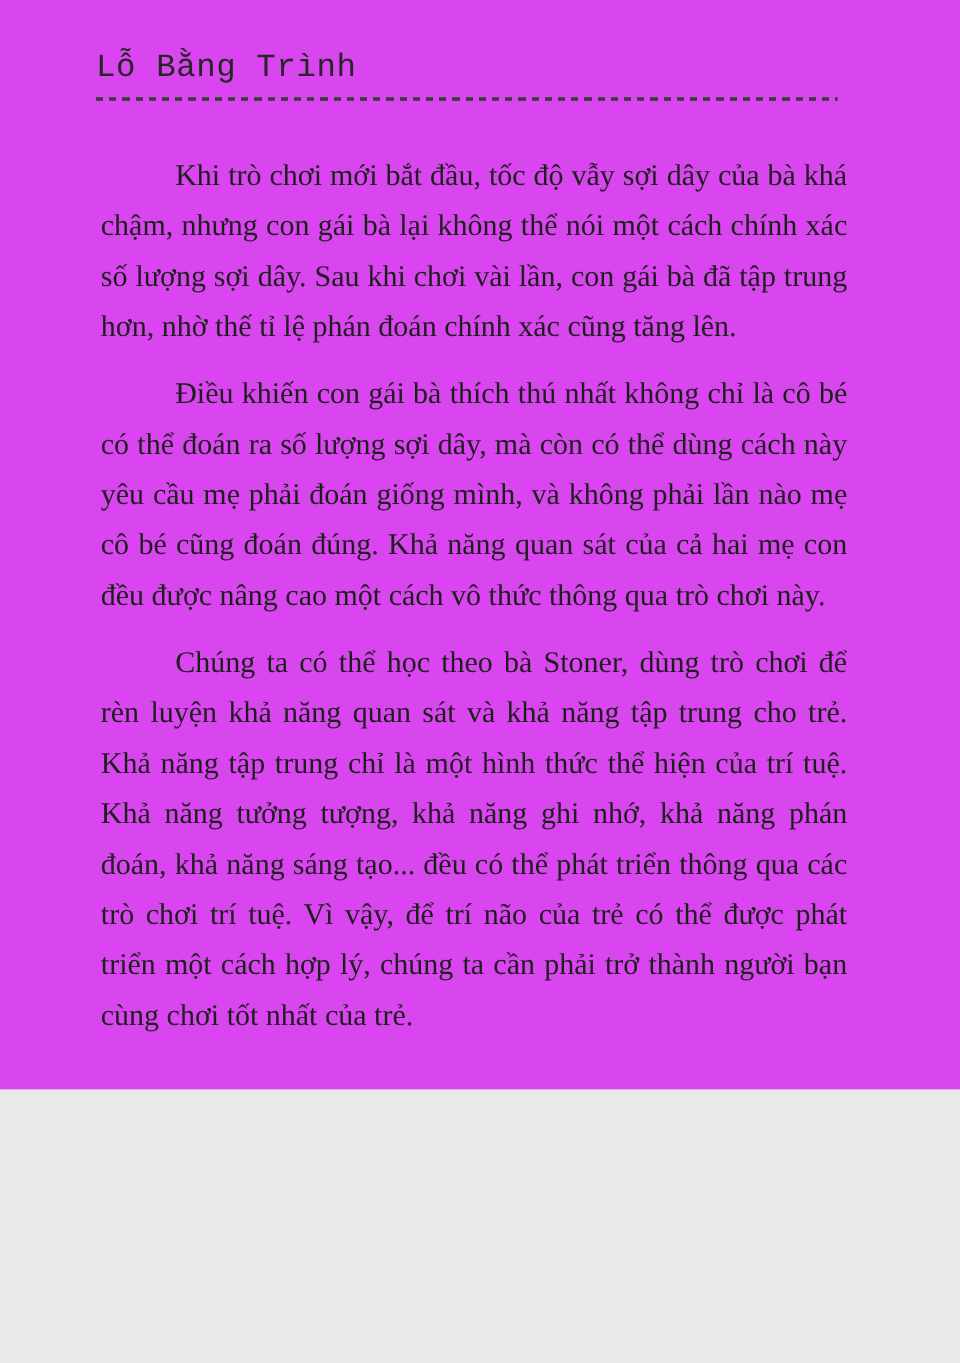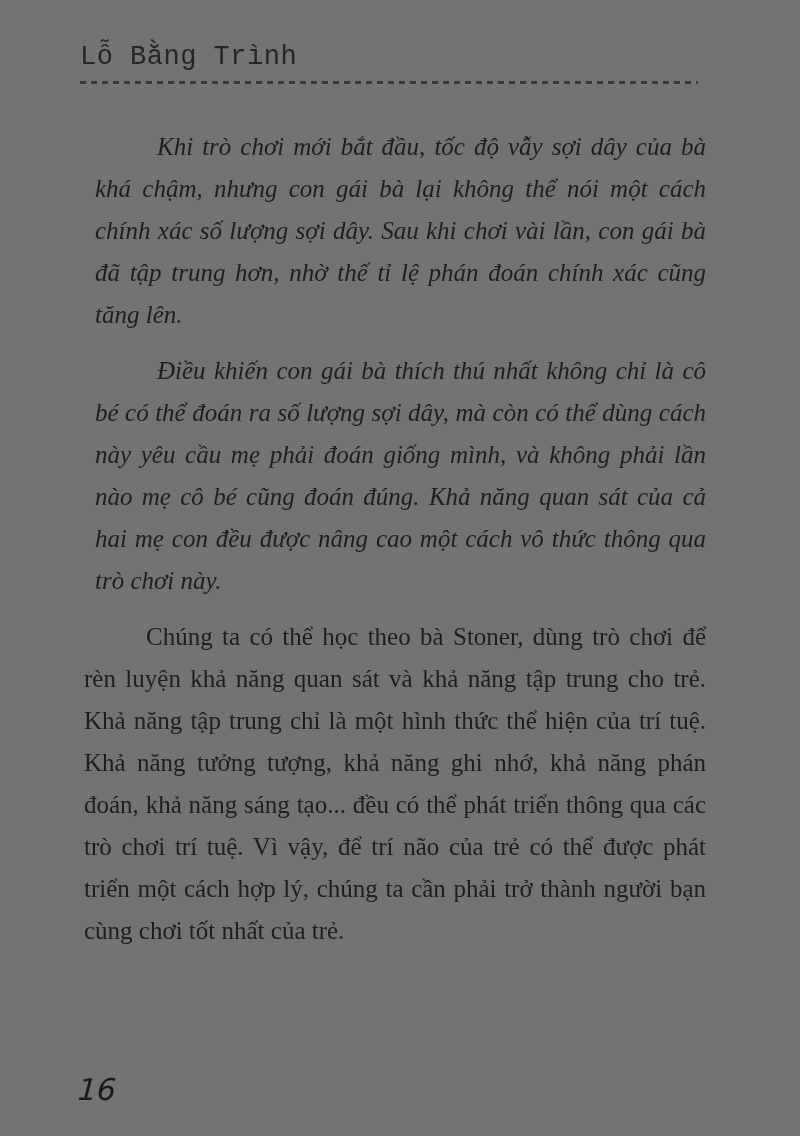--- a/index.html
+++ b/index.html
@@ -3,23 +3,23 @@
 <meta charset="utf-8">
 <style>
   html, body {
     margin: 0;
     padding: 0;
     background: #e9e9e9;
   }
   .page {
     position: relative;
     width: 800px;
-    height: 1136px;
+    height: 908px;
     margin: 0 auto;
-    background: #737373;
+    background: #d946ef;
     overflow: hidden;
     color: #1f1f1f;
     font-family: "Liberation Serif", serif;
   }
   .page-header {
     position: absolute;
     left: 80px;
     top: 42px;
     width: 618px;
   }
@@ -48,22 +48,20 @@
   }
   .para {
     margin: 0 0 14px 0;
     font-size: 25px;
     line-height: 42px;
     text-align: justify;
     text-indent: 62px;
     color: #1e1e1e;
   }
   .para.italic {
-    font-style: italic;
-    margin-left: 11px;
   }
   .page-footer {
     position: absolute;
     left: 78px;
     top: 1072px;
   }
   .page-number {
     font-family: "DejaVu Sans", sans-serif;
     font-style: italic;
     font-size: 30px;

